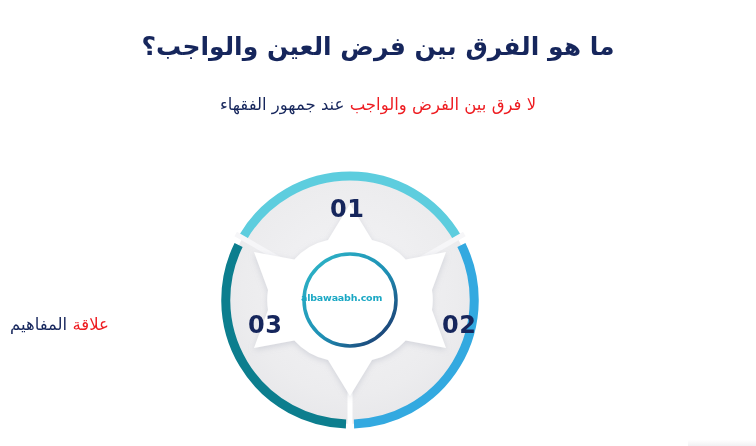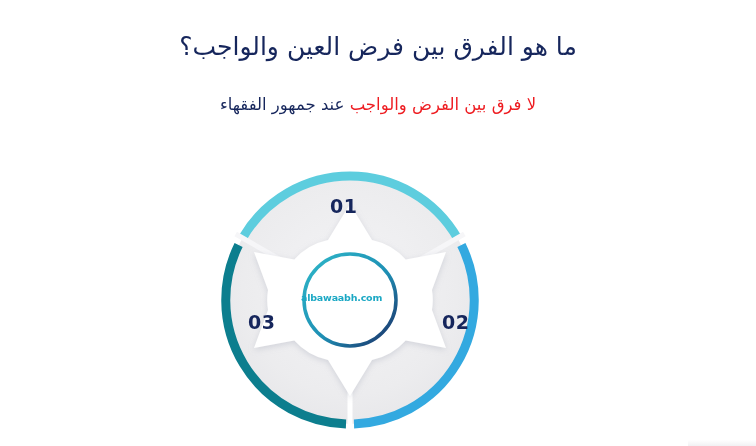--- a/index.html
+++ b/index.html
@@ -22,21 +22,21 @@
   }
 
   
   .title {
     position: absolute;
     top: 30px;
     left: 0;
     width: 756px;
     text-align: center;
     font-size: 25px;
-    font-weight: normal;
+    font-weight: bold;
     color: #16265C;
     direction: rtl;
     letter-spacing: 0px;
     line-height: 1.35;
   }
 
   
   .label {
     position: absolute;
     direction: rtl;
@@ -73,21 +73,21 @@
     left: 214px;
     top: 164px;
     width: 272px;
     height: 272px;
   }
   #donut-svg { display: block; }
 
   
   .seg-num {
     position: absolute;
-    font-size: 19px;
+    font-size: 24px;
     font-weight: bold;
     color: #16265C;
     letter-spacing: 0.5px;
     direction: ltr;
   }
   #num-01 { left: 330px; top: 195px; }
   #num-02 { left: 417px; top: 311px; margin-left: 25px; }
   #num-03 { left: 248px; top: 311px; }
 
   
@@ -141,20 +141,24 @@
 <div id="infographic">
 
   <div class="title">ما هو الفرق بين فرض العين والواجب؟</div>
 
   <div class="label" id="label-01">
     <span class="hl">لا فرق بين الفرض والواجب</span>
     <span>عند جمهور الفقهاء</span>
   </div>
 
 
+  <div class="label" id="label-03">
+    <span class="hl">علاقة</span>
+    <span>المفاهيم</span>
+  </div>
 
   <div id="donut-wrap">
     <svg id="donut-svg" width="272" height="272" viewBox="0 0 272 272">
       <defs>
         <radialGradient id="discGrad" cx="50%" cy="45%" r="60%">
           <stop offset="0%" stop-color="#F4F4F6"></stop>
           <stop offset="72%" stop-color="#ECECEE"></stop>
           <stop offset="100%" stop-color="#E6E6E9"></stop>
         </radialGradient>
         <linearGradient id="ringGrad" x1="0%" y1="0%" x2="100%" y2="100%">

